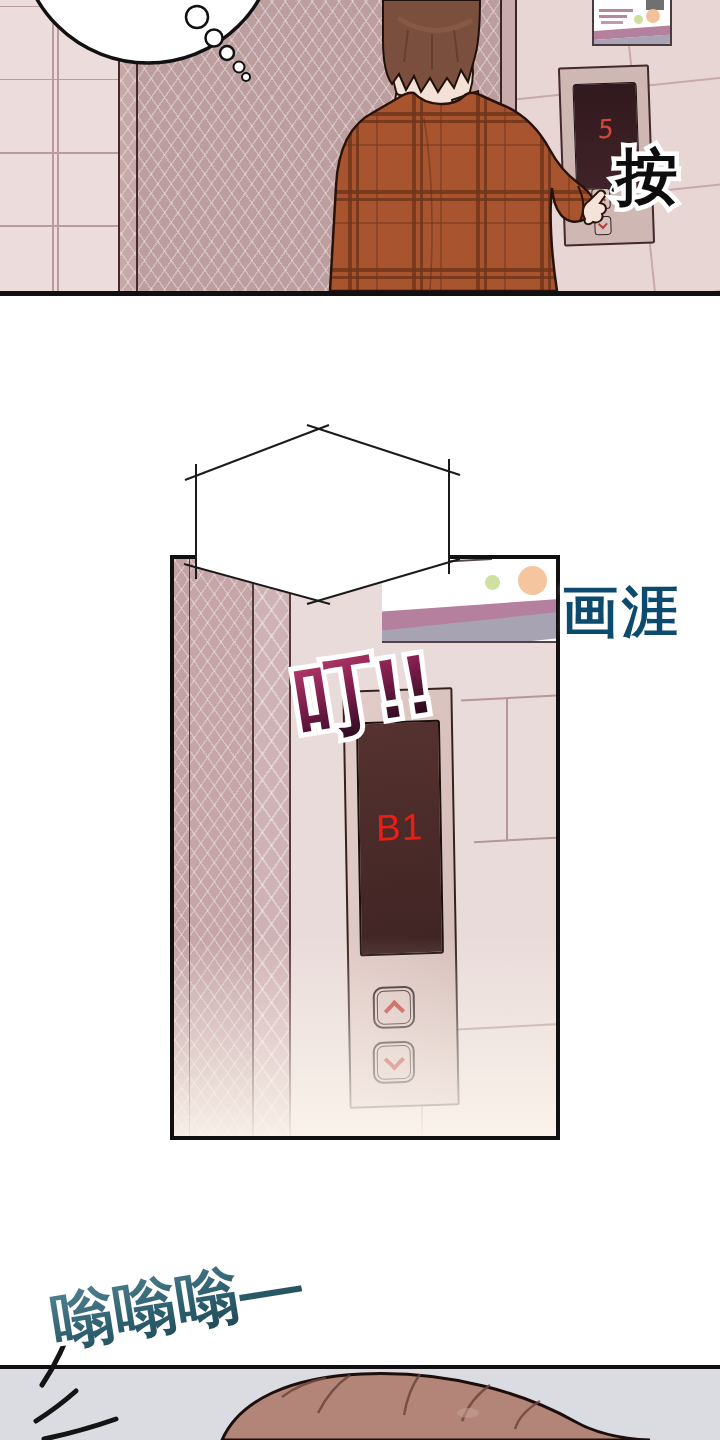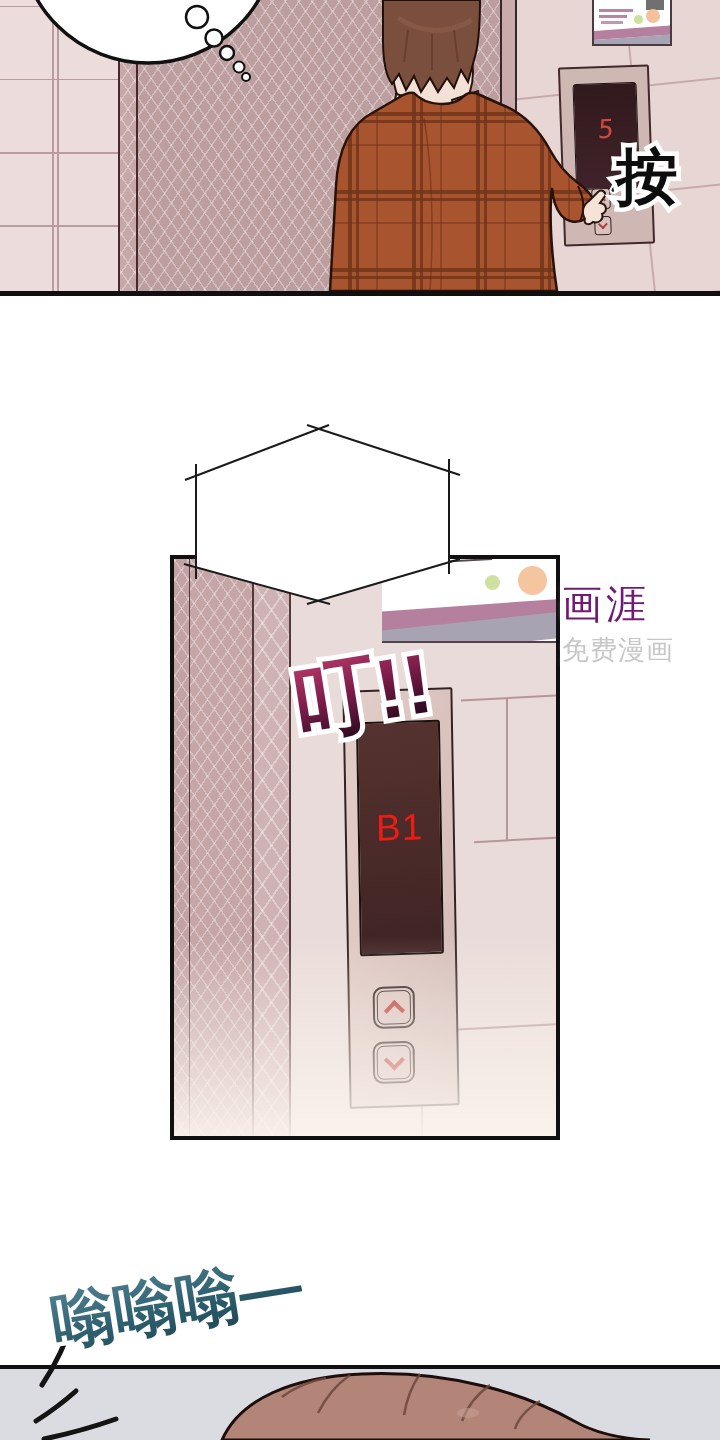--- a/index.html
+++ b/index.html
@@ -111,21 +111,21 @@
   .chev-b.down { transform:rotate(225deg) translate(2px,2px); }
   .p2fade { position:absolute; left:0; top:377px; width:382px; height:200px; z-index:3;
     background:linear-gradient(to bottom, rgba(251,244,236,0), rgba(251,244,236,.93)); }
   .sfx-ding { left:118px; top:92px; font-size:84px; z-index:4; transform:rotate(-9deg); color:#7e2048; }
   @supports (-webkit-background-clip: text) {
     .sfx-ding .fill { background:linear-gradient(168deg,#b63a6a 8%,#7c1c4a 45%,#1e0818 88%);
       -webkit-background-clip:text; background-clip:text; color:transparent; }
   }
   
   .watermark { position:absolute; left:562px; top:584px; z-index:7; }
-  .wlogo { font-size:40px; font-weight:400; letter-spacing:4px; color:#701a75; line-height:1;
+  .wlogo { font-size:56px; font-weight:700; letter-spacing:4px; color:#0c4a6e; line-height:1;
     text-shadow:0 0 9px #fff, 0 0 9px #fff; }
   .wtag { margin-top:8px; font-size:27px; color:#c7c7c7; letter-spacing:1px;
     text-shadow:0 0 7px #fff, 0 0 7px #fff; }
   
   .slashA { position:absolute; left:30px; top:1310px; z-index:2; }
   .sfx-buzz { left:58px; top:1288px; font-size:63px; z-index:6; transform:rotate(-9deg);
     transform-origin:20px 70px; color:#2d5e6d; }
   .sfx-buzz .stroke { -webkit-text-stroke:9px #fff; }
   @supports (-webkit-background-clip: text) {
     .sfx-buzz .fill { background:linear-gradient(172deg,#538493 0%,#2d5e6d 55%,#1b4250 100%);
@@ -278,21 +278,20 @@
 
       <div class="sfx sfx-ding">
         <span class="stroke">叮!!</span>
         <span class="fill">叮!!</span>
       </div>
     </div>
   </section>
 
   <div class="watermark">
     <div class="wlogo">画涯</div>
-    <div class="wtag">免费漫画</div>
   </div>
 
   <svg class="slashA" width="60" height="85" viewBox="0 0 60 85">
     <path d="M44,8 Q32,45 12,75" fill="none" stroke="#141414" stroke-width="5" stroke-linecap="round"></path>
   </svg>
 
   <div class="sfx sfx-buzz">
     <span class="stroke">嗡嗡嗡—</span>
     <span class="fill">嗡嗡嗡—</span>
   </div>

